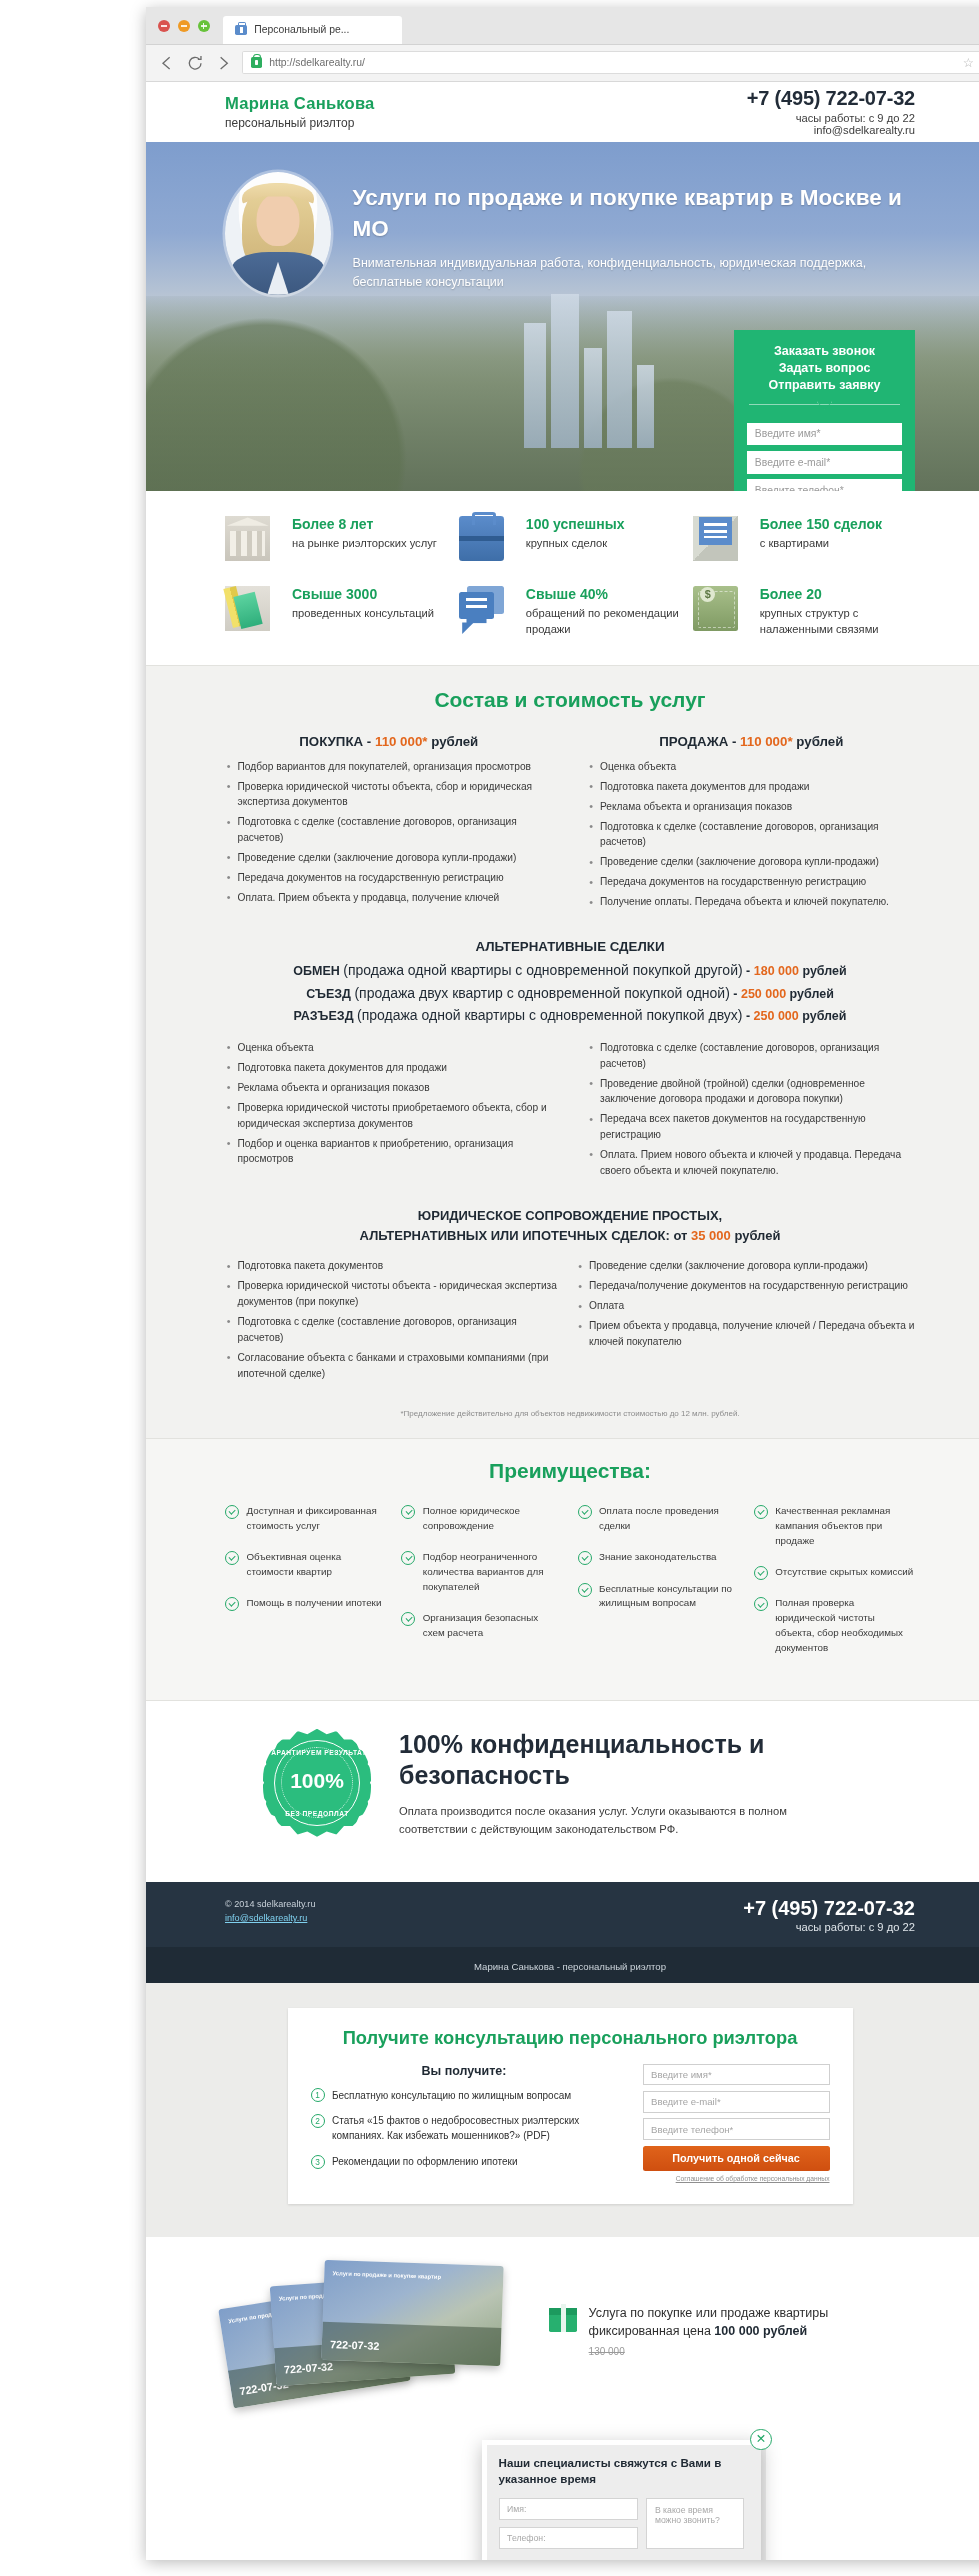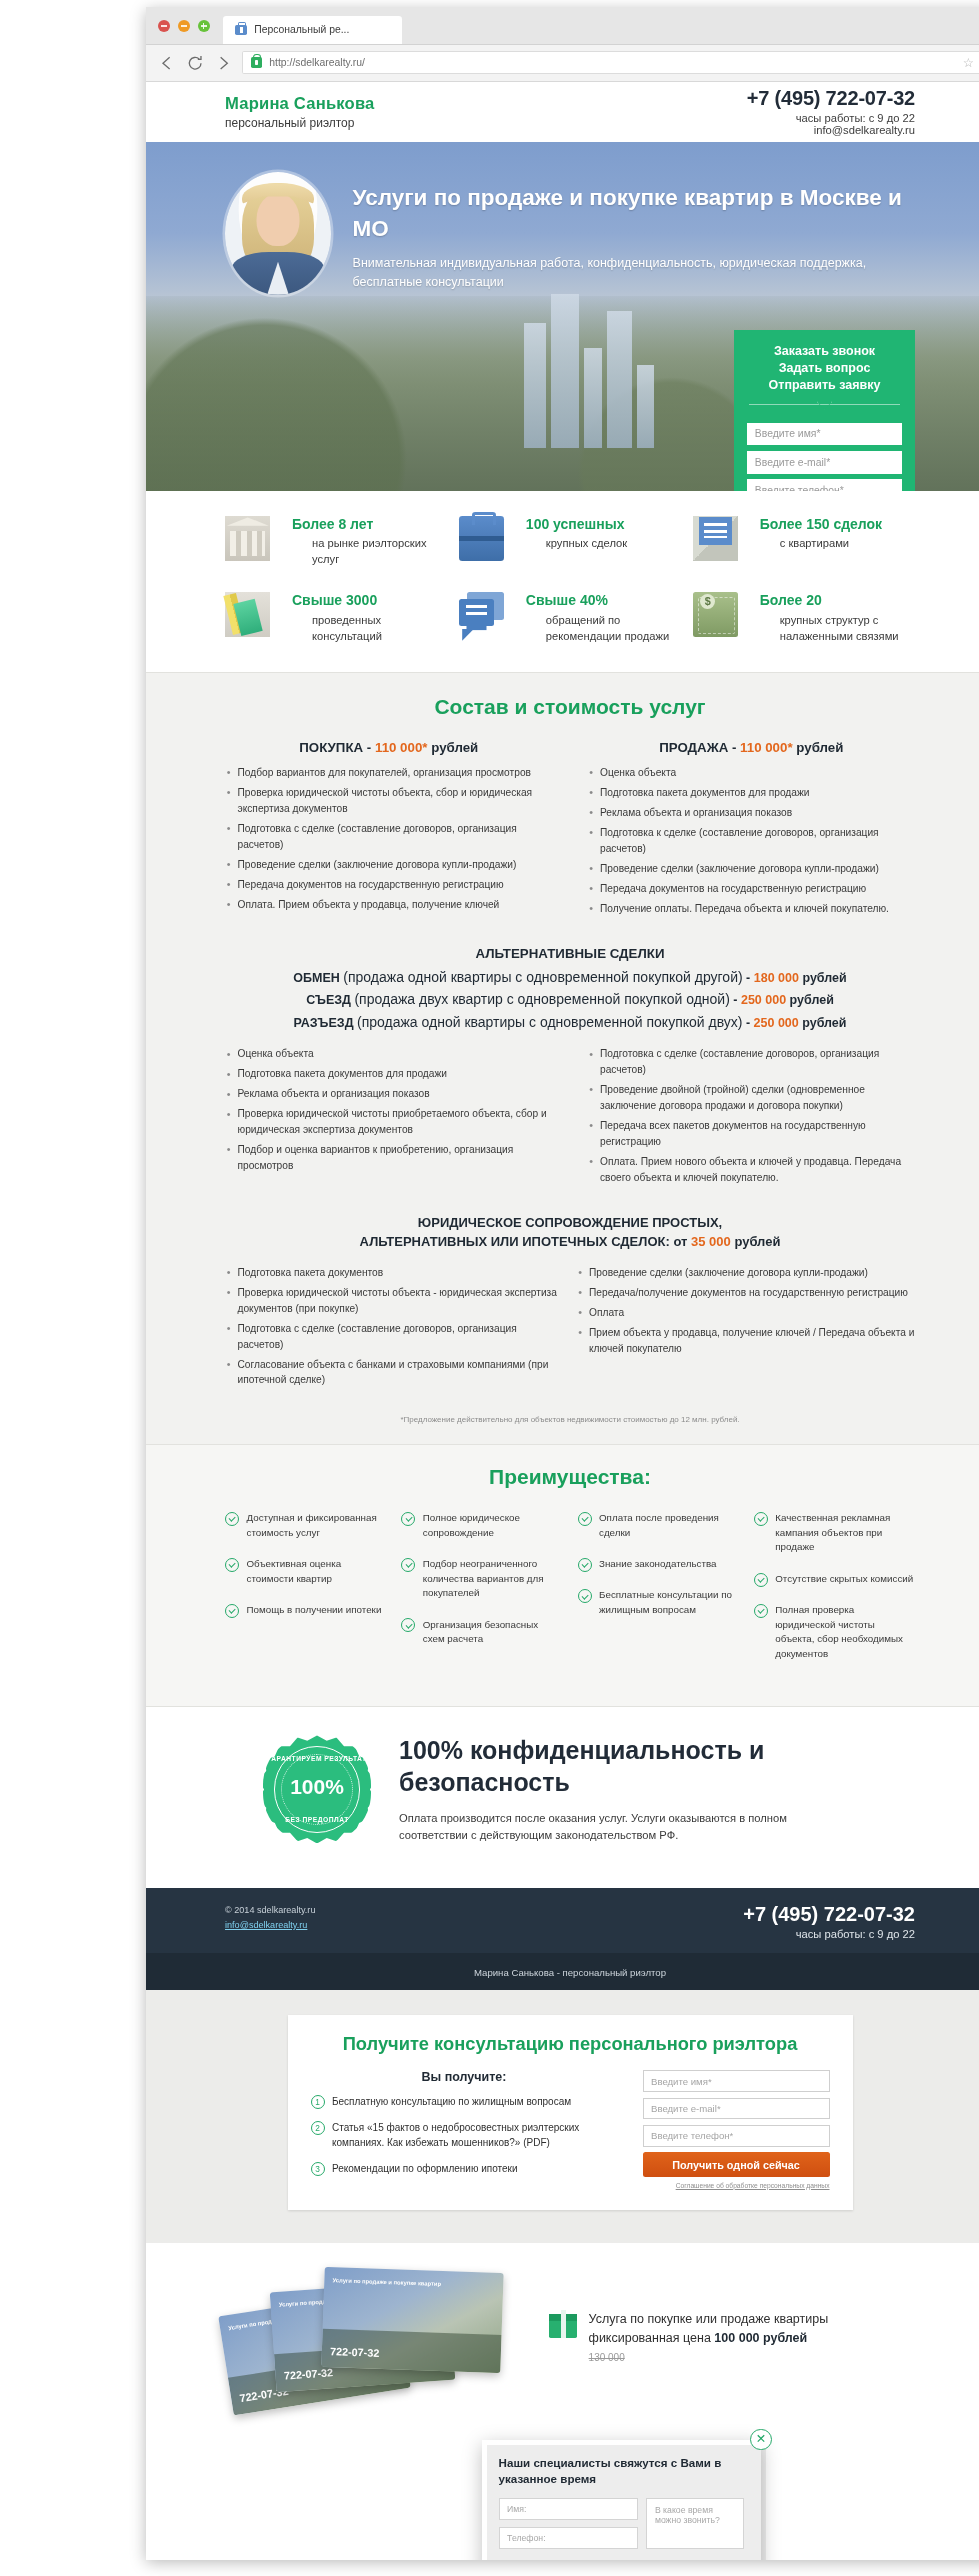--- a/index.html
+++ b/index.html
@@ -171,21 +171,21 @@
   .hf-input { height: 22.5px; padding: 0 7.5px; margin-bottom: 5.8px; }
   .hf-area { height: 48px; padding: 6.7px 7.5px; resize: none; margin-bottom: 11.6px; }
   .hf-input::placeholder, .hf-area::placeholder { color: #9a9a9a; }
 
   
   .facts { padding: 25px 0 28px; }
   .facts-grid { display: grid; grid-template-columns: repeat(3, 1fr); row-gap: 25px; column-gap: 11.6px; }
   .fact { display: flex; gap: 22px; align-items: flex-start; }
   .fact-ico { width: 45px; height: 45px; flex: none; position: relative; }
   .fact-t { color: #19a05c; font-size: 14px; font-weight: bold; line-height: 1.25; }
-  .fact-d { color: #3a3a3a; font-size: 11.2px; line-height: 1.45; margin-top: 1.7px; margin-left: 20px; }
+  .fact-d { color: #3a3a3a; font-size: 11.2px; line-height: 1.45; margin-top: 1.7px; }
 
   
   .ic-bank { background: linear-gradient(180deg,#dedbd2,#c9c5bb); }
   .ic-bank::before { content:""; position:absolute; left:1.7px; top:1.7px; width:42px; height:8.3px; background:#efece3;
      clip-path: polygon(50% 0,100% 100%,0 100%); }
   .ic-bank::after { content:""; position:absolute; left:5px; bottom:5px; width:35px; height:25px;
      background: repeating-linear-gradient(90deg,#f2efe7 0 5.8px,#cfcbc0 5.8px 10.8px); }
   .ic-case { background: linear-gradient(180deg,#5b8ccb,#3e6ea8); border-radius: 3.3px; }
   .ic-case::before { content:""; position:absolute; left:13.3px; top:-4.2px; width:18.3px; height:10px;
      border: 3.3px solid #5b8ccb; border-bottom: none; border-radius: 3.3px 3.3px 0 0; }

